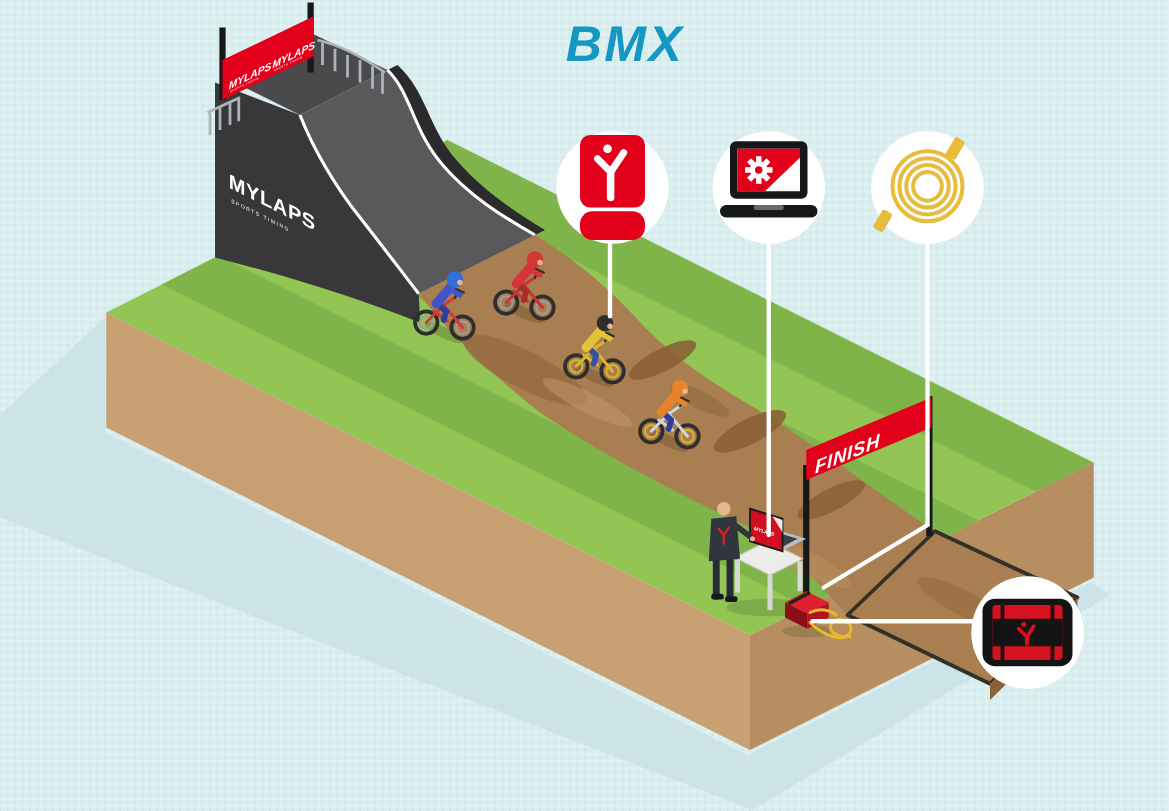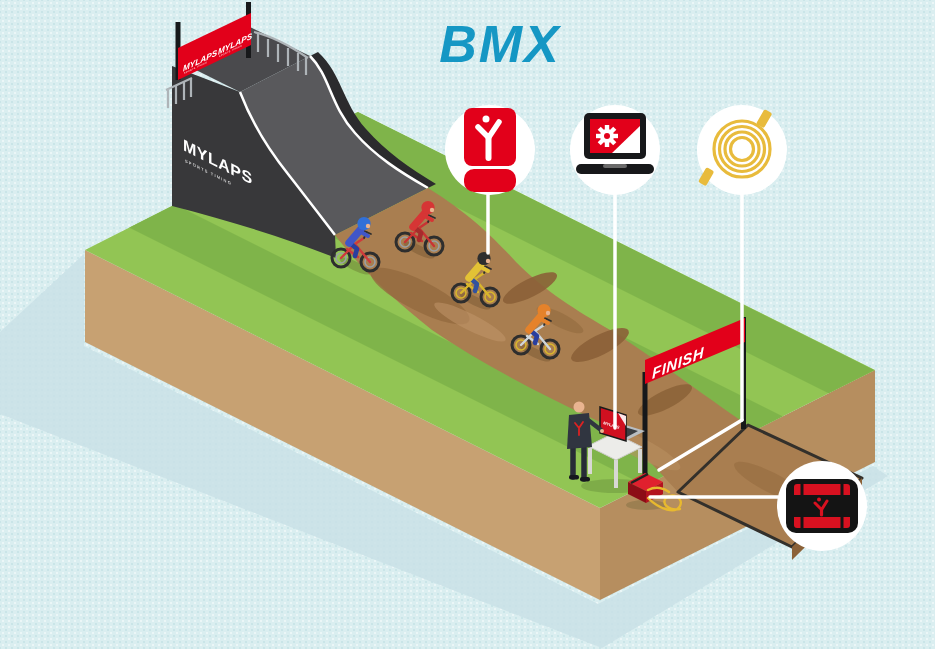--- a/index.html
+++ b/index.html
@@ -8,21 +8,21 @@
     font-family:"Liberation Sans",sans-serif;
     background-color:#daeef0;
     background-image:
       radial-gradient(rgba(255,255,255,.45) 22%, transparent 25%),
       radial-gradient(rgba(160,205,212,.28) 22%, transparent 25%);
     background-size:6px 6px;
     background-position:0 0,3px 3px;
   }
   .title{
     position:absolute;top:14px;left:65px;right:0;text-align:center;
-    font-size:52px;font-weight:bold;font-style:italic;color:#1597c4;
+    font-size:40px;font-weight:bold;font-style:italic;color:#1597c4;
     letter-spacing:2px;z-index:3;
   }
   svg{position:absolute;left:0;top:0;}
   text{font-family:"Liberation Sans",sans-serif;}
   .t-white{fill:#ffffff;}
   .t-bold{font-weight:bold;}
   .t-ital{font-style:italic;}
   .rider .wheel{fill:none;stroke:#2e2e2e;stroke-width:3;}
   .rider .rim{fill:none;stroke:var(--rim);stroke-width:1.6;}
   .rider .frame{fill:none;stroke:var(--bike);stroke-width:2.4;stroke-linecap:round;}

